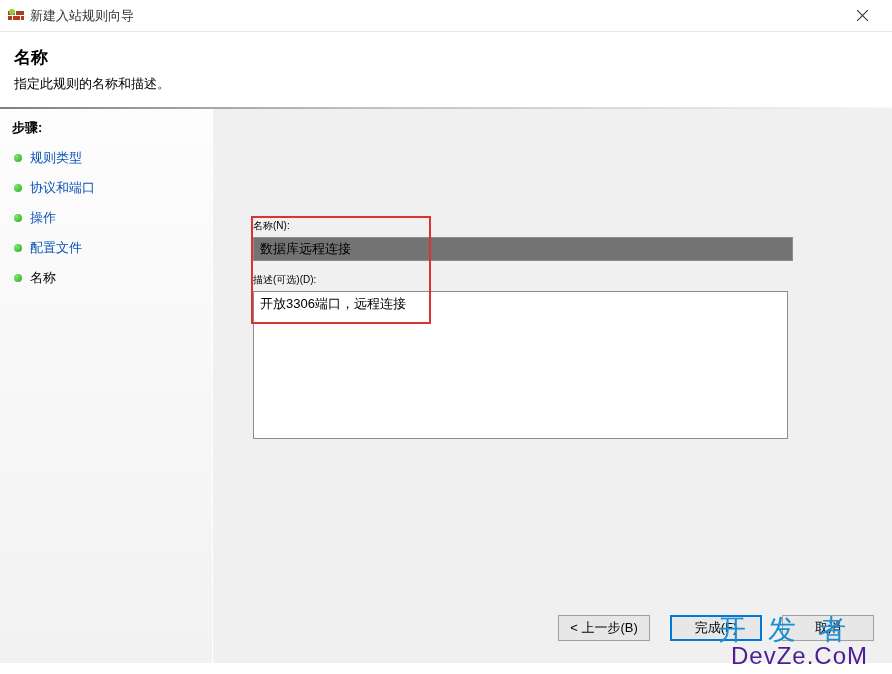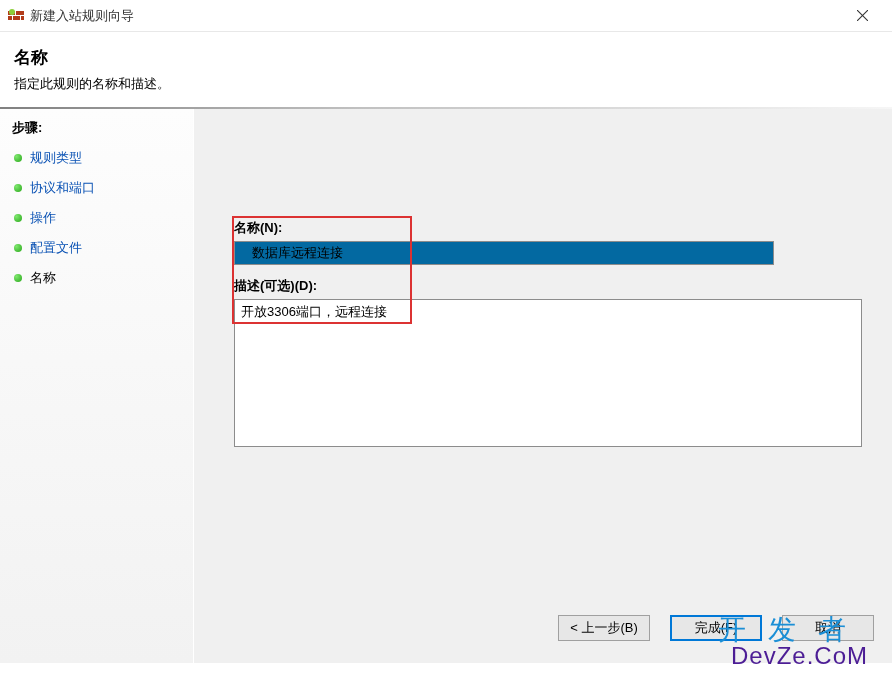--- a/index.html
+++ b/index.html
@@ -79,35 +79,34 @@
     }
     .step-link { color: #0a52b4; }
     .step-current { color: #000; }
     .content {
       flex: 1;
       background: #f0f0f0;
       position: relative;
       padding: 110px 30px 30px 40px;
     }
     .field-label {
-      font-size: 13px;
+      font-size: 10px;
       margin-bottom: 4px;
-      font-weight: bold;
     }
     .name-input {
       width: 540px;
       height: 24px;
       border: 1px solid #8c8c8c;
-      background: #0369a1;
-      padding: 2px 17px;
+      background: #737373;
+      padding: 2px 6px;
       font: inherit;
       outline: none;
     }
     .desc-area {
-      width: 628px;
+      width: 535px;
       height: 148px;
       border: 1px solid #8c8c8c;
       background: #fff;
       padding: 3px 6px;
       font: inherit;
       outline: none;
       resize: none;
       line-height: 1.4;
     }
     .highlight-box {

